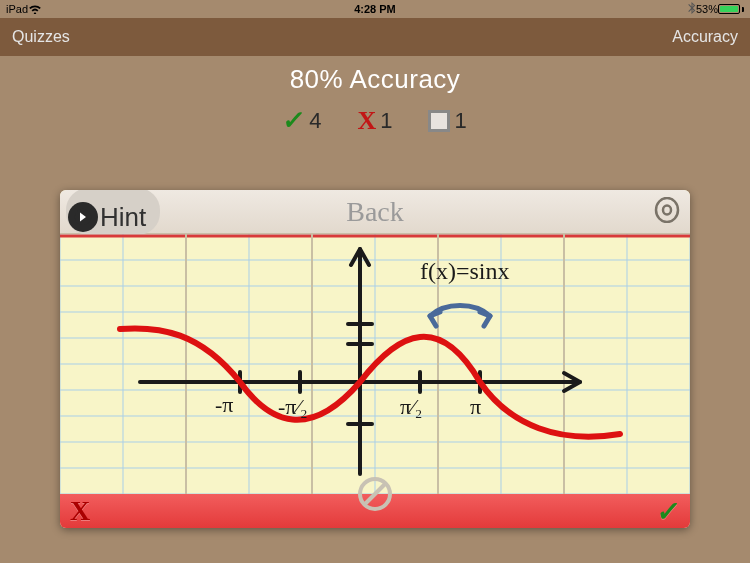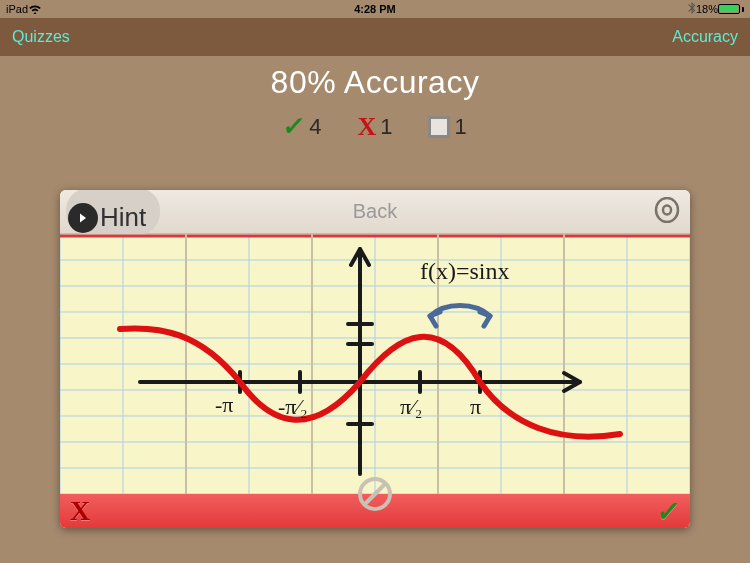--- a/index.html
+++ b/index.html
@@ -15,40 +15,40 @@
   .sb-center { position:absolute; left:50%; transform:translateX(-50%); font-size:11px; font-weight:600; }
   .wifi-icon { display:inline-block; }
   .bt-icon { color:#555; font-size:10px; }
   .batt { display:flex; align-items:center; gap:2px; }
   .batt-body { width:22px; height:10px; border:1px solid #000; border-radius:2px; position:relative; }
   .batt-fill { position:absolute; left:1px; top:1px; bottom:1px; right:1px; background:#35d35a; border-radius:1px;}
   .batt-tip { width:2px; height:5px; background:#000; border-radius:0 1px 1px 0;}
 
   
   .navbar { height:38px; width:100%; background:#7d5a3d; display:flex; align-items:center; justify-content:space-between; padding:0 12px; color:#fff; }
-  .nav-btn { color:#5eead4; font-size:16px; font-weight:400; cursor:pointer; }
+  .nav-btn { color:#e5e5e5; font-size:16px; font-weight:400; cursor:pointer; }
 
   
   .accuracy-block { text-align:center; color:#fff; padding-top:8px; }
-  .accuracy-title { font-size:32px; font-weight:400; letter-spacing:0.5px; }
+  .accuracy-title { font-size:26px; font-weight:400; letter-spacing:0.5px; }
   .score-row { margin-top:10px; display:flex; justify-content:center; align-items:center; gap:36px; font-size:22px; color:#333; }
   .score-item { display:flex; align-items:center; gap:4px; }
   .score-item .num { color:#2a2a2a; font-weight:500; }
   .check { color:#1c8a1c; font-size:26px; font-weight:900; transform:skewX(-8deg); }
   .xmark { color:#c21616; font-size:26px; font-weight:900; font-family:Georgia, serif; }
   .square { width:22px; height:22px; border:3px solid #888; display:inline-block; background:#e8e3df; }
 
   
   .card { position:absolute; left:60px; right:60px; top:190px; bottom:35px; background:#f8f5c8; border-radius:6px; box-shadow:0 2px 8px rgba(0,0,0,.4); overflow:hidden; }
   .card-toolbar { height:44px; background:linear-gradient(#efe9e2, #e2d9cd); display:flex; align-items:center; position:relative; border-bottom:1px solid #c9bda7; }
-  .hint-pill { display:flex; align-items:flex-end; background:#d6d0c8; border-radius:22px; padding:14px 14px 2px 2px; margin-left:6px; cursor:pointer; }
+  .hint-pill { display:flex; align-items:flex-start; background:#d6d0c8; border-radius:22px; padding:14px 14px 2px 2px; margin-left:6px; cursor:pointer; }
   .hint-circle { width:30px; height:30px; border-radius:50%; background:#2a2a2a; display:flex; align-items:center; justify-content:center; color:#fff; font-weight:900; margin-right:2px;}
   .hint-circle svg { width:18px; height:18px; }
   .hint-text { font-size:26px; color:#313131; font-weight:500; }
-  .back-btn { position:absolute; left:50%; transform:translateX(-50%); font-size:20px; color:#9a9a9a; font-weight:400; cursor:pointer;}
+  .back-btn { position:absolute; left:50%; transform:translateX(-50%); font-size:28px; color:#9a9a9a; font-weight:400; cursor:pointer;font-family:Liberation Serif, serif;}
   .target-icon { position:absolute; right:10px; top:50%; transform:translateY(-50%); color:#7a7368; cursor:pointer;}
 
   
   .graph-area { position:absolute; left:0; right:0; top:44px; bottom:34px; background:#f8f5c8; }
   .graph-area svg { width:100%; height:100%; display:block; }
 
   
   .card-bottom { position:absolute; left:0; right:0; bottom:0; height:34px; background:linear-gradient(#f25d5d, #e33a3a); display:flex; align-items:center; justify-content:space-between; padding:0 10px; }
   .bb-x { color:#a00; font-size:28px; font-weight:900; font-family:Georgia,serif; text-shadow:0 1px 0 rgba(255,255,255,.3); cursor:pointer; }
   .bb-check { color:#1c8a1c; font-size:28px; font-weight:900; cursor:pointer; transform:skewX(-6deg); text-shadow:0 1px 0 rgba(255,255,255,.3);}
@@ -72,21 +72,21 @@
           </svg>
       </span>
     </div>
     <div class="sb-center">4:28 PM</div>
     <div class="sb-right">
       <span class="bt-icon">
         <svg width="8" height="12" viewBox="0 0 8 12">
             <path d="M3.5 0v4.6L1 2.1.3 2.8 3.3 6 .3 9.2l.7.7L3.5 7.4V12l3.8-3.5L4.9 6l2.4-2.5L3.5 0zm1 2.1l1.3 1.4-1.3 1.3V2.1zm0 7.8V7.2l1.3 1.3-1.3 1.4z" fill="#555"></path>
           </svg>
       </span>
-      <span>18%</span>
+      <span>53%</span>
       <span class="batt">
         <span class="batt-body">
             <span class="batt-fill"></span>
           </span>
         <span class="batt-tip"></span>
       </span>
     </div>
   </div>
 
   <div class="navbar">

